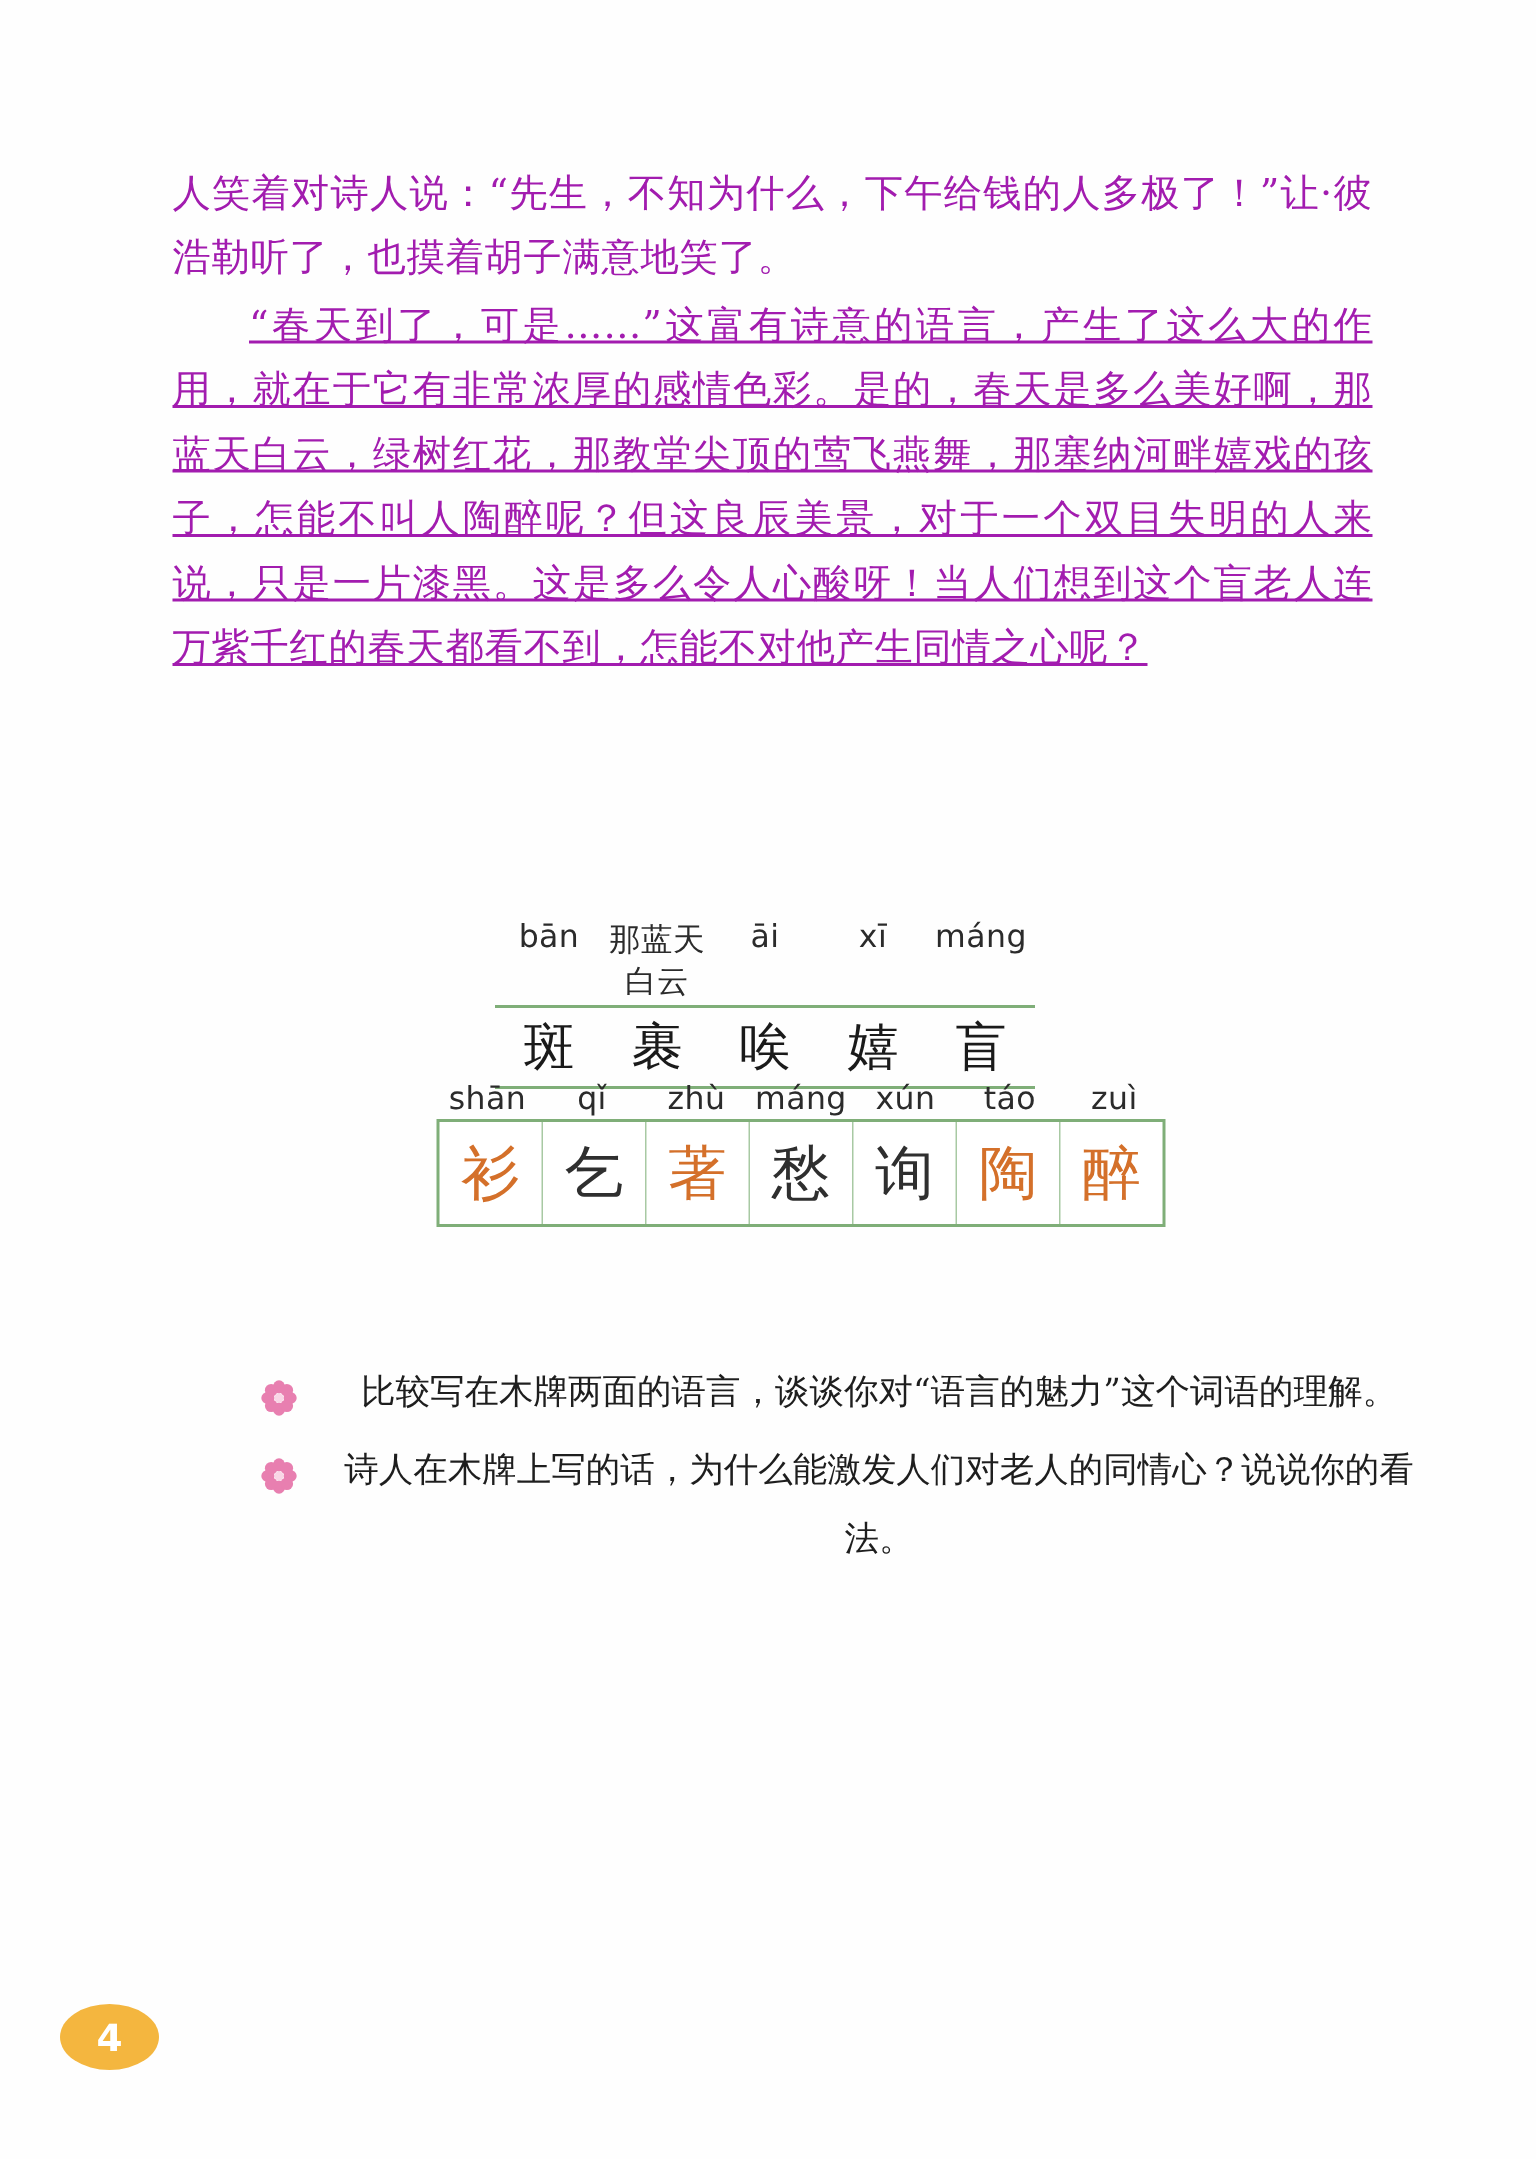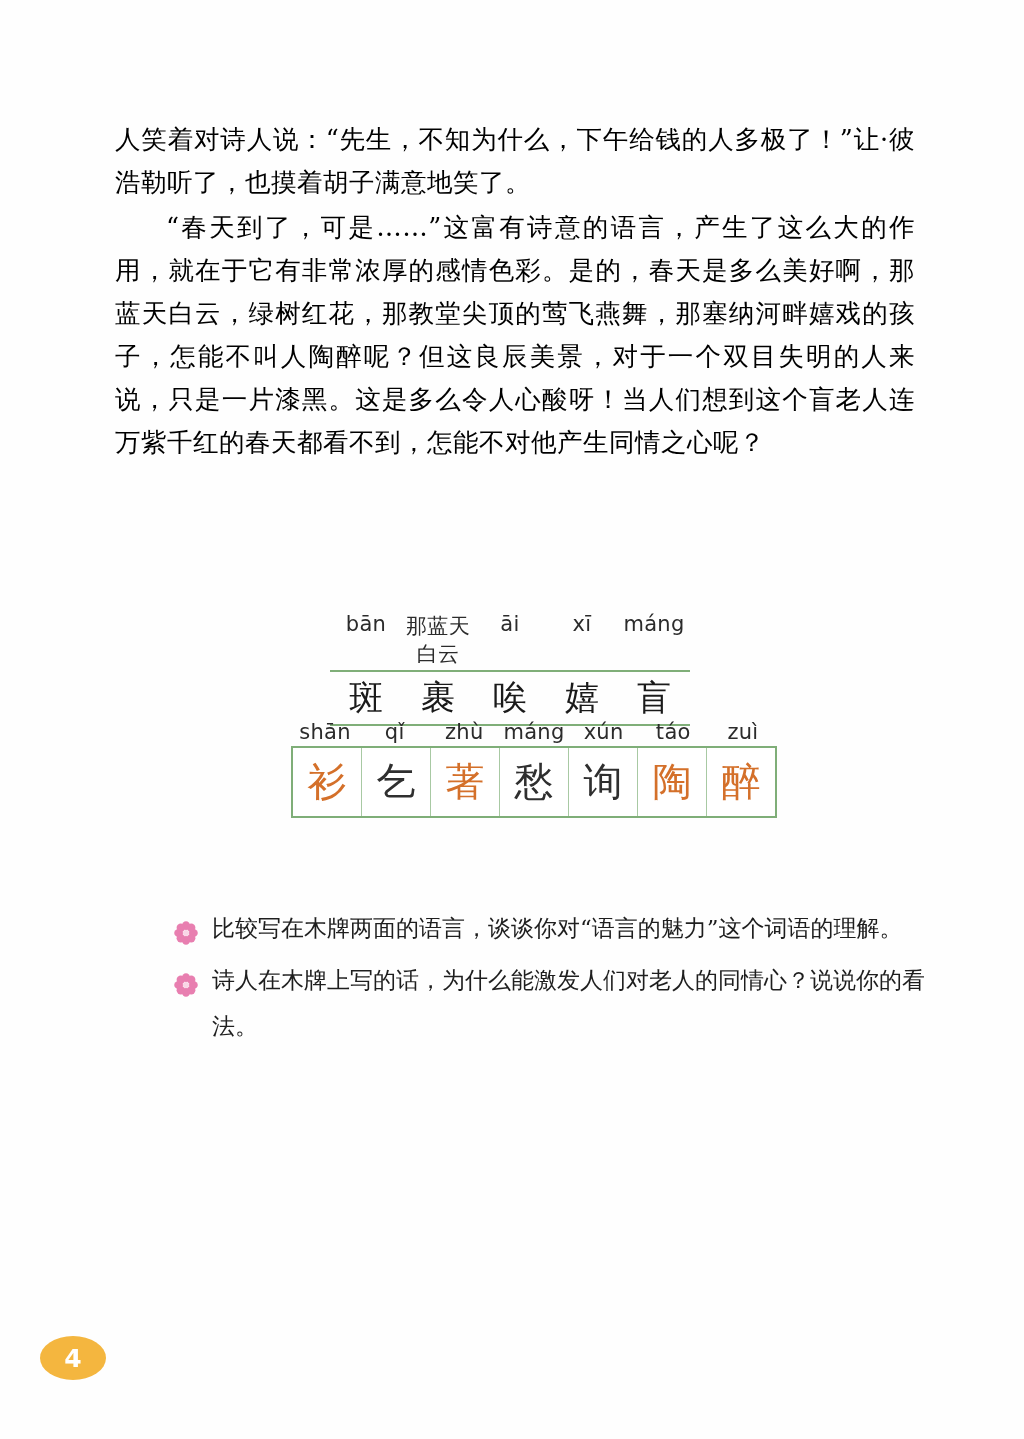--- a/index.html
+++ b/index.html
@@ -19,35 +19,36 @@
     left: 0; top: 0;
     width: 1024px;
     height: 1439px;
     background: #fefefe;
   }
 
   
   .body-text {
     position: absolute;
     left: 115px;
-    top: 118px;
+    top: 108px;
     width: 800px;
     font-size: 25.5px;
     line-height: 43px;
-    color: #000000;
+    color: #a21caf;
     letter-spacing: 0.5px;
     font-family: "DejaVu Serif", "Liberation Serif", serif;
   }
   .para {
     margin: 0 0 2px 0;
     text-align: justify;
     text-justify: inter-character;
   }
   .para.indent {
     text-indent: 51px;
+    text-decoration: underline;
   }
 
   
   .char-block {
     position: absolute;
   }
   #block-green {
     left: 330px;
     top: 600px;
     margin-top: 12px;
@@ -114,20 +115,21 @@
   
   .questions {
     position: absolute;
     left: 170px;
     top: 905px;
     width: 790px;
     font-size: 23px;
     line-height: 46px;
     color: #1e1e1e;
     font-family: "DejaVu Serif", "Liberation Serif", serif;
+    text-align: center;
   }
   .q-item {
     position: relative;
     padding-left: 42px;
     margin-bottom: 6px;
   }
   .flower-icon {
     position: absolute;
     left: 4px;
     top: 9px;

